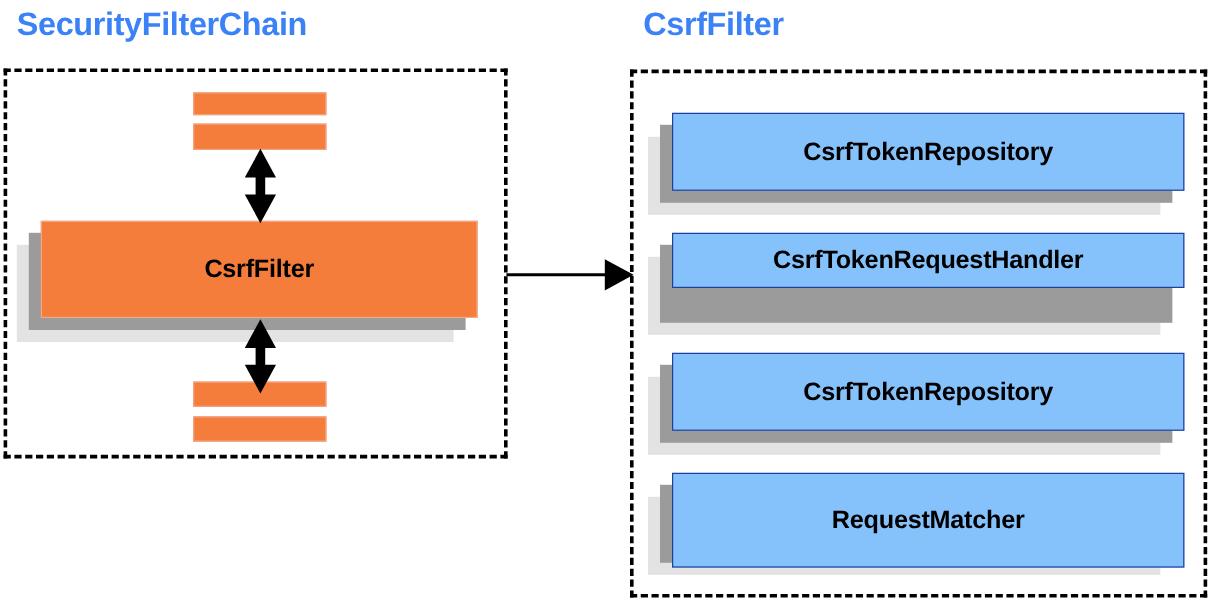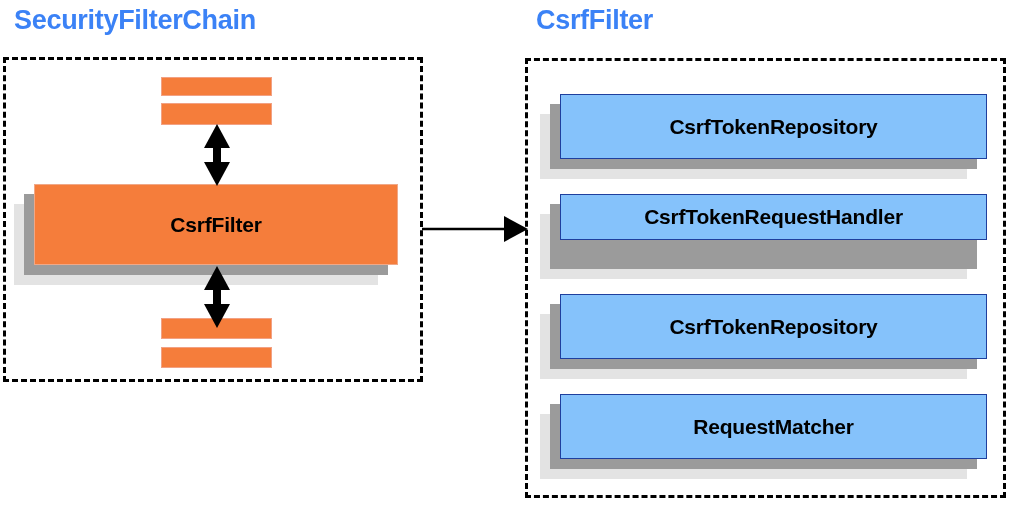--- a/index.html
+++ b/index.html
@@ -137,15 +137,15 @@
 </div>
 
 <div class="shadow-far" style="left:540px; top:314px; width:427px; height:65px;"></div>
 <div class="shadow-near" style="left:550px; top:304px; width:427px; height:65px;"></div>
 <div class="node node-blue" style="left:560px; top:294px; width:427px; height:65px;">
   <span>CsrfTokenRepository</span>
 </div>
 
 <div class="shadow-far" style="left:540px; top:414px; width:427px; height:65px;"></div>
 <div class="shadow-near" style="left:550px; top:404px; width:427px; height:65px;"></div>
-<div class="node node-blue" style="left:560px; top:394px; width:427px; height:65px;">
+<div class="node node-blue" style="left:560px; top:394px; width:427px; height:79px;">
   <span>RequestMatcher</span>
 </div>
 
 </body></html>

